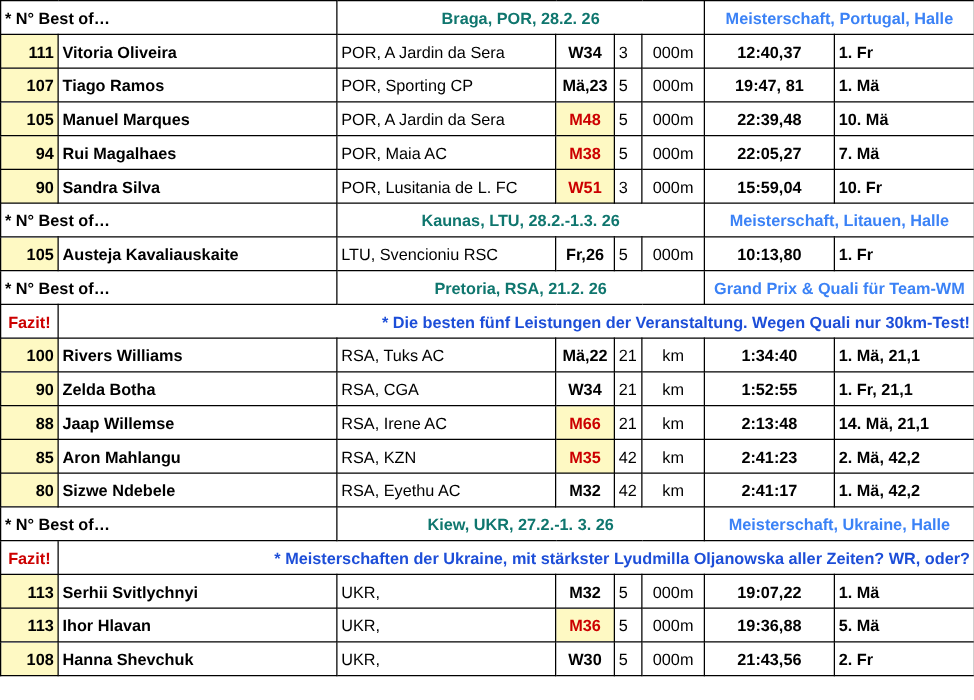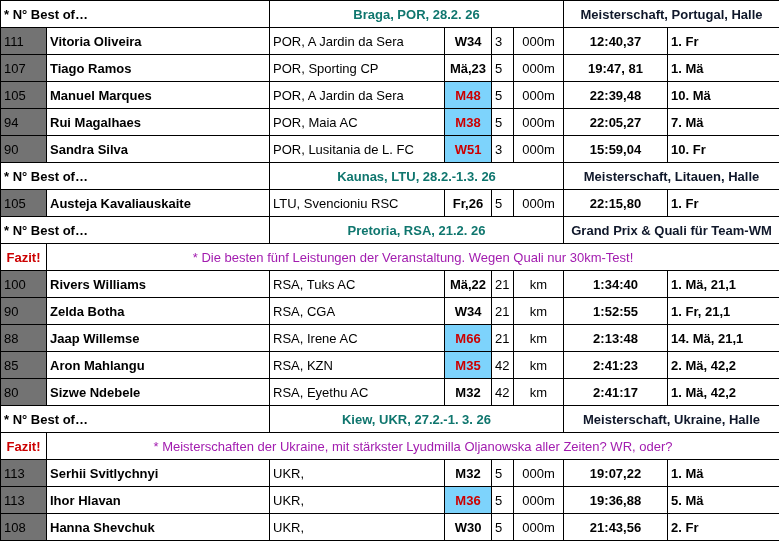--- a/index.html
+++ b/index.html
@@ -47,60 +47,60 @@
   .hdr-title {
     font-size: 17px;
     font-weight: bold;
     color: #0f766e;
     text-align: center;
     letter-spacing: 0px;
   }
   .hdr-right {
     font-size: 13px;
     font-weight: bold;
-    color: #0f172a;
+    color: #3b82f6;
     text-align: center;
   }
   .fazit-label {
     font-size: 13px;
     font-weight: bold;
     color: #CC0000;
     text-align: center;
   }
   .fazit-text {
     font-size: 13px;
-    font-weight: normal;
-    color: #a21caf;
-    text-align: center;
+    font-weight: bold;
+    color: #1d4ed8;
+    text-align: right;
   }
 
   .num {
-    background: #737373;
-    text-align: left;
-    font-weight: normal;
+    background: #fef9c3;
+    text-align: right;
+    font-weight: bold;
     font-size: 13px;
   }
   .name {
     font-weight: bold;
     font-size: 14px;
     text-align: left;
     padding-left: 6px;
   }
   .club {
     font-size: 12px;
     text-align: left;
     padding-left: 6px;
   }
   .cat {
     text-align: center;
     font-size: 12px;
     font-weight: bold;
   }
   .cat.hl {
-    background: #7dd3fc;
+    background: #fef9c3;
     color: #CC0000;
     font-weight: bold;
     font-size: 13px;
   }
   .dist {
     text-align: left;
     font-size: 12px;
     padding-left: 3px;
   }
   .dist2 {
@@ -195,21 +195,21 @@
         <td class="hdr-title" colspan="4">Kaunas, LTU, 28.2.-1.3. 26</td>
         <td class="hdr-right" colspan="2">Meisterschaft, Litauen, Halle</td>
       </tr>
       <tr>
         <td class="num">105</td>
         <td class="name">Austeja Kavaliauskaite</td>
         <td class="club">LTU, Svencioniu RSC</td>
         <td class="cat">Fr,26</td>
         <td class="dist">5</td>
         <td class="dist2">000m</td>
-        <td class="time">22:15,80</td>
+        <td class="time">10:13,80</td>
         <td class="rank">1. Fr</td>
       </tr>
       <tr>
         <td class="hdr-label" colspan="2">* N°  Best of…</td>
         <td class="hdr-title" colspan="4">Pretoria, RSA, 21.2. 26</td>
         <td class="hdr-right" colspan="2">Grand Prix &amp; Quali für Team-WM</td>
       </tr>
       <tr>
         <td class="fazit-label">Fazit!</td>
         <td class="fazit-text" colspan="7">* Die besten fünf Leistungen der Veranstaltung. Wegen Quali nur 30km-Test!</td>

